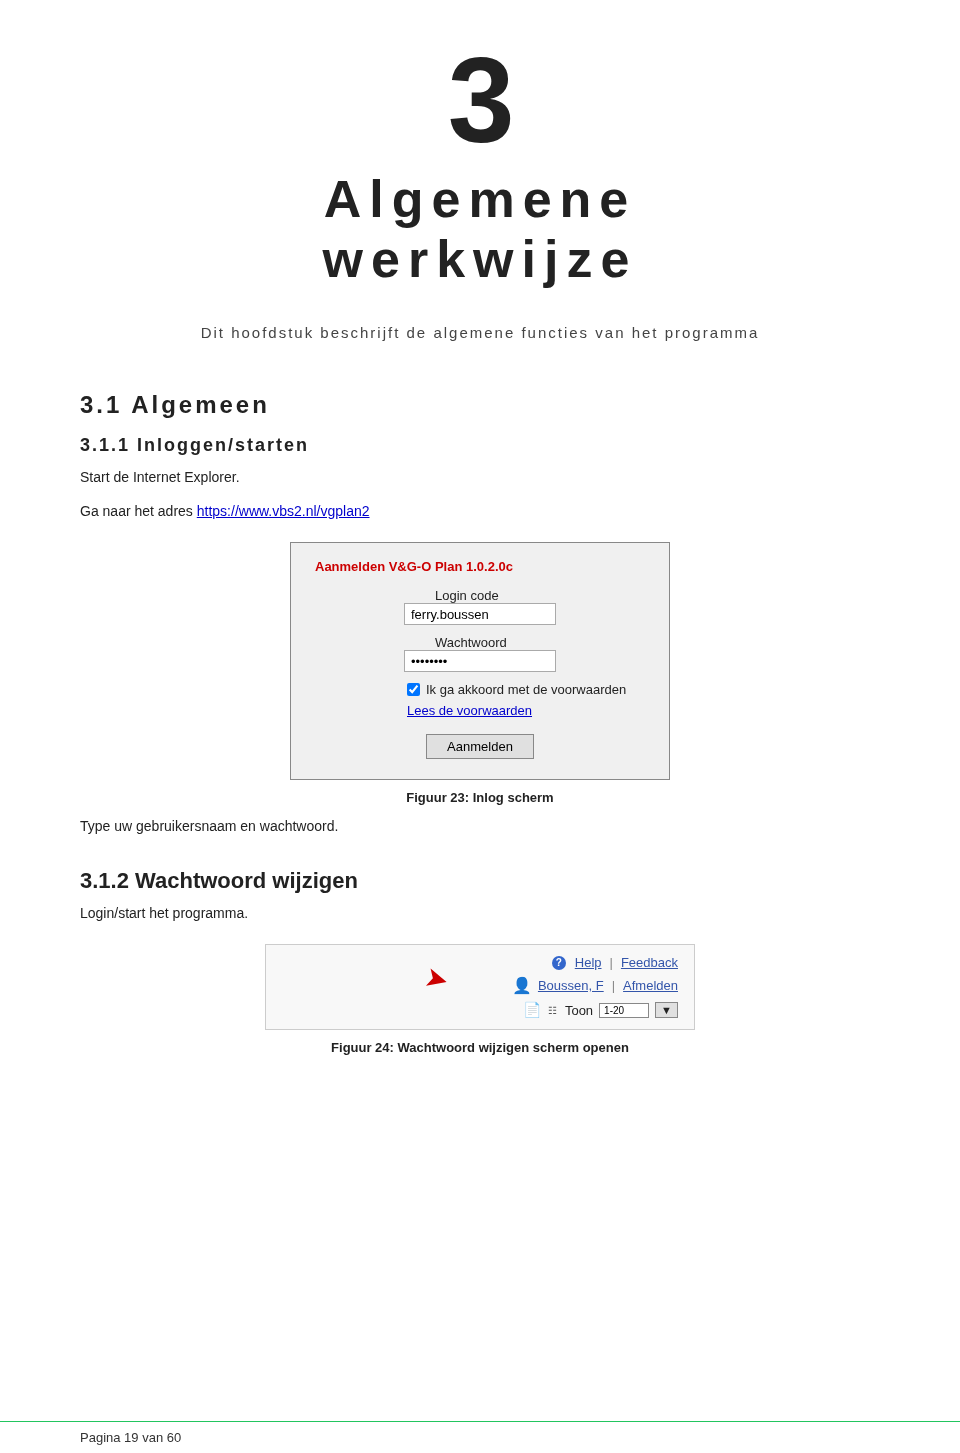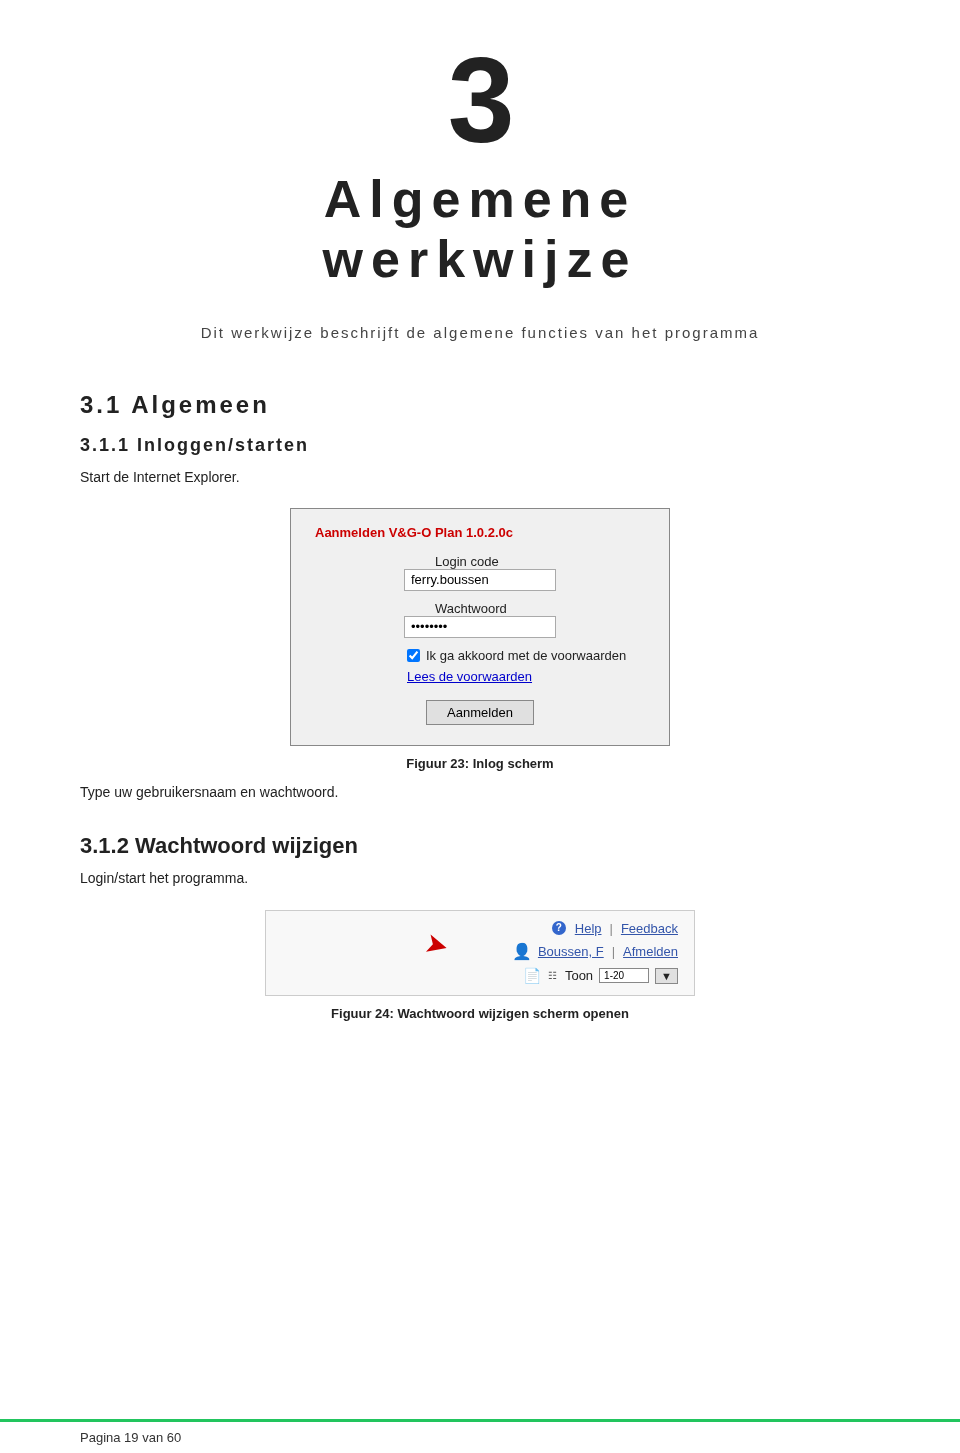--- a/index.html
+++ b/index.html
@@ -218,21 +218,21 @@
     .toolbar-dropdown-arrow {
       font-size: 11px;
     }
 
     
     .page-footer {
       position: absolute;
       bottom: 0;
       left: 0;
       right: 0;
-      border-top: 3px solid #22c55e;
+      border-top: 1px solid #22c55e;
       padding: 8px 80px;
       font-size: 13px;
       color: #333;
       display: flex;
       align-items: center;
     }
 
     .figure-24-wrapper {
       display: flex;
       flex-direction: column;
@@ -273,28 +273,32 @@
 
 <div class="page-wrapper">
 
   <div class="chapter-number">3</div>
 
   <div class="chapter-title">
     <span>Algemene</span><br>
     <span>werkwijze</span>
   </div>
 
-  <div class="chapter-subtitle">Dit werkwijze beschrijft de algemene functies van het programma</div>
+  <div class="chapter-subtitle">Dit hoofdstuk beschrijft de algemene functies van het programma</div>
 
   <div class="section-header-1">3.1  Algemeen</div>
 
   <div class="section-header-2">3.1.1  Inloggen/starten</div>
 
   <p class="body-text">Start de Internet Explorer.</p>
 
+  <p class="body-text">
+    <span>Ga naar het adres </span>
+    <a href="#">https://www.vbs2.nl/vgplan2</a>
+  </p>
 
   <div class="figure-container">
     <div class="login-box">
       <div class="login-title">Aanmelden V&amp;G-O Plan 1.0.2.0c</div>
 
       <div class="login-field-row">
         <div class="login-label">Login code</div>
         <input class="login-input" type="text" readonly="" value="ferry.boussen" style="">
       </div>
 

